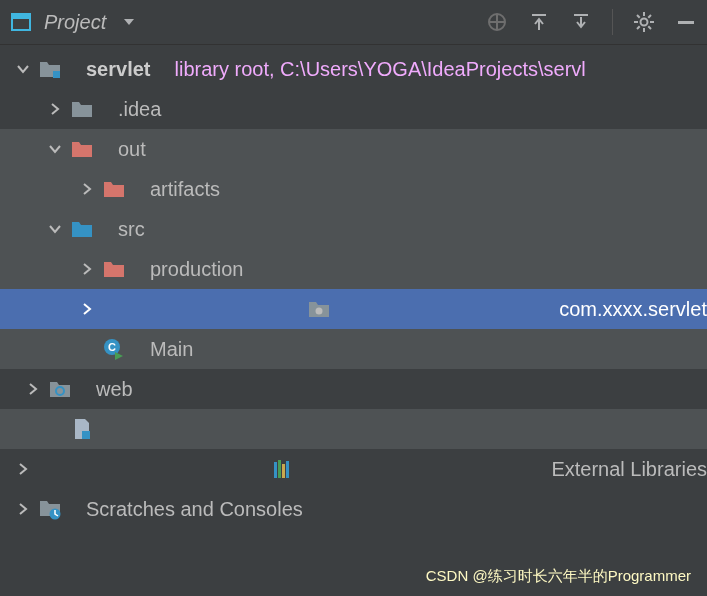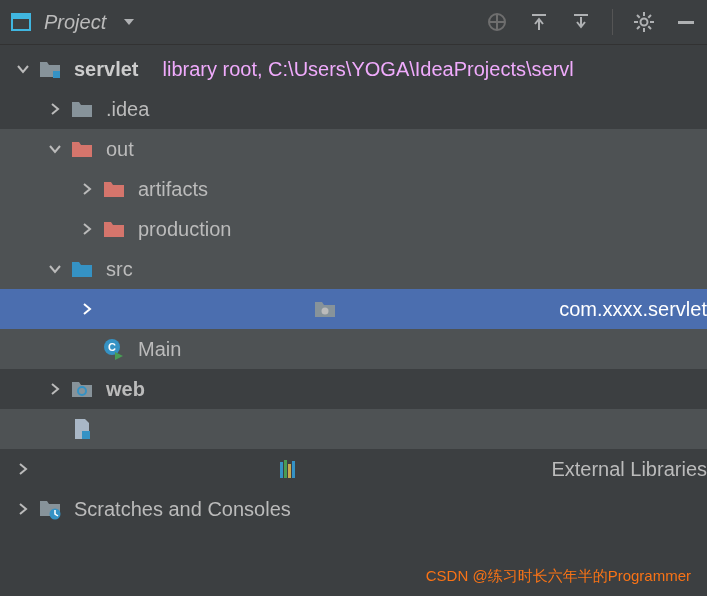--- a/index.html
+++ b/index.html
@@ -86,34 +86,35 @@
     width: 24px;
     height: 24px;
     display: flex;
     align-items: center;
     justify-content: center;
     margin-right: 12px;
     flex-shrink: 0;
   }
   .item-label {
     color: #bbbbbb;
+    margin-left: 12px;
   }
   .item-label.bold {
     font-weight: bold;
     color: #cccccc;
   }
   .item-hint {
     color: #f0abfc;
     margin-left: 24px;
   }
   .watermark {
     position: absolute;
     bottom: 10px;
     right: 16px;
-    color: #f97316;
+    color: #fef9c3;
     font-size: 15px;
   }
 </style>
 </head>
 <body>
 
 <div class="header">
   <div class="header-left">
     <span class="header-icon">
       <svg width="22" height="22" viewBox="0 0 22 22">
@@ -227,46 +228,46 @@
         </svg>
     </span>
     <span class="icon">
       <svg width="22" height="20" viewBox="0 0 22 20">
           <path d="M1 3 L8 3 L10 6 L21 6 L21 18 L1 18 Z" fill="#d5756c"></path>
         </svg>
     </span>
     <span class="item-label">artifacts</span>
   </div>
 
+  <div class="row shaded" style="padding-left:46px;">
+    <span class="arrow">
+      <svg width="14" height="14" viewBox="0 0 14 14">
+          <path d="M2 4 L7 10 L12 4" fill="none" stroke="#bbbbbb" stroke-width="2"></path>
+        </svg>
+    </span>
+    <span class="icon">
+      <svg width="22" height="20" viewBox="0 0 22 20">
+          <path d="M1 3 L8 3 L10 6 L21 6 L21 18 L1 18 Z" fill="#3592c4"></path>
+        </svg>
+    </span>
+    <span class="item-label">src</span>
+  </div>
+
   <div class="row shaded" style="padding-left:78px;">
     <span class="arrow">
       <svg width="14" height="14" viewBox="0 0 14 14">
           <path d="M4 2 L10 7 L4 12" fill="none" stroke="#bbbbbb" stroke-width="2"></path>
         </svg>
     </span>
     <span class="icon">
       <svg width="22" height="20" viewBox="0 0 22 20">
           <path d="M1 3 L8 3 L10 6 L21 6 L21 18 L1 18 Z" fill="#d5756c"></path>
         </svg>
     </span>
     <span class="item-label">production</span>
-  </div>
-
-  <div class="row shaded" style="padding-left:46px;">
-    <span class="arrow">
-      <svg width="14" height="14" viewBox="0 0 14 14">
-          <path d="M2 4 L7 10 L12 4" fill="none" stroke="#bbbbbb" stroke-width="2"></path>
-        </svg>
-    </span>
-    <span class="icon">
-      <svg width="22" height="20" viewBox="0 0 22 20">
-          <path d="M1 3 L8 3 L10 6 L21 6 L21 18 L1 18 Z" fill="#3592c4"></path>
-        </svg>
-    </span>
-    <span class="item-label">src</span>
   </div>
 
   <div class="row selected" style="padding-left:78px;justify-content:space-between;">
     <span class="arrow">
       <svg width="14" height="14" viewBox="0 0 14 14">
           <path d="M4 2 L10 7 L4 12" fill="none" stroke="#ffffff" stroke-width="2"></path>
         </svg>
     </span>
     <span class="icon">
       <svg width="22" height="20" viewBox="0 0 22 20">
@@ -284,21 +285,21 @@
     <span class="icon">
       <svg width="22" height="22" viewBox="0 0 22 22">
           <circle cx="9" cy="9" r="8" fill="#3592c4"></circle>
           <text x="9" y="13" text-anchor="middle" font-size="11" font-weight="bold" fill="#fff">C</text>
           <path d="M12 14 L20 18 L12 22 Z" fill="#499c54"></path>
         </svg>
     </span>
     <span class="item-label">Main</span>
   </div>
 
-  <div class="row" style="padding-left:46px;font-weight:bold;">
+  <div class="row" style="padding-left:24px;">
     <span class="arrow">
       <svg width="14" height="14" viewBox="0 0 14 14">
           <path d="M4 2 L10 7 L4 12" fill="none" stroke="#bbbbbb" stroke-width="2"></path>
         </svg>
     </span>
     <span class="icon">
       <svg width="22" height="20" viewBox="0 0 22 20">
           <path d="M1 3 L8 3 L10 6 L21 6 L21 18 L1 18 Z" fill="#87939a"></path>
           <circle cx="11" cy="12" r="4" fill="none" stroke="#3592c4" stroke-width="2"></circle>
         </svg>

